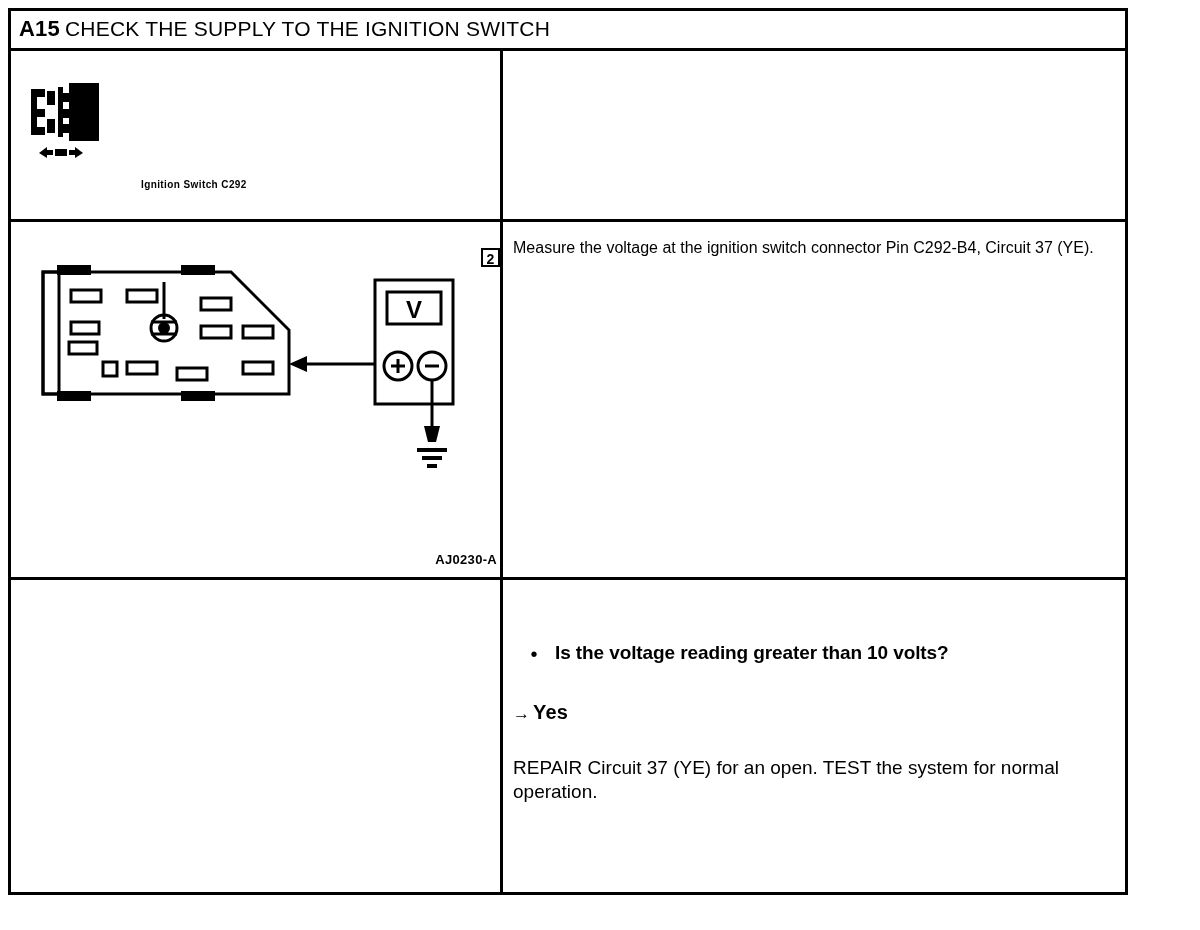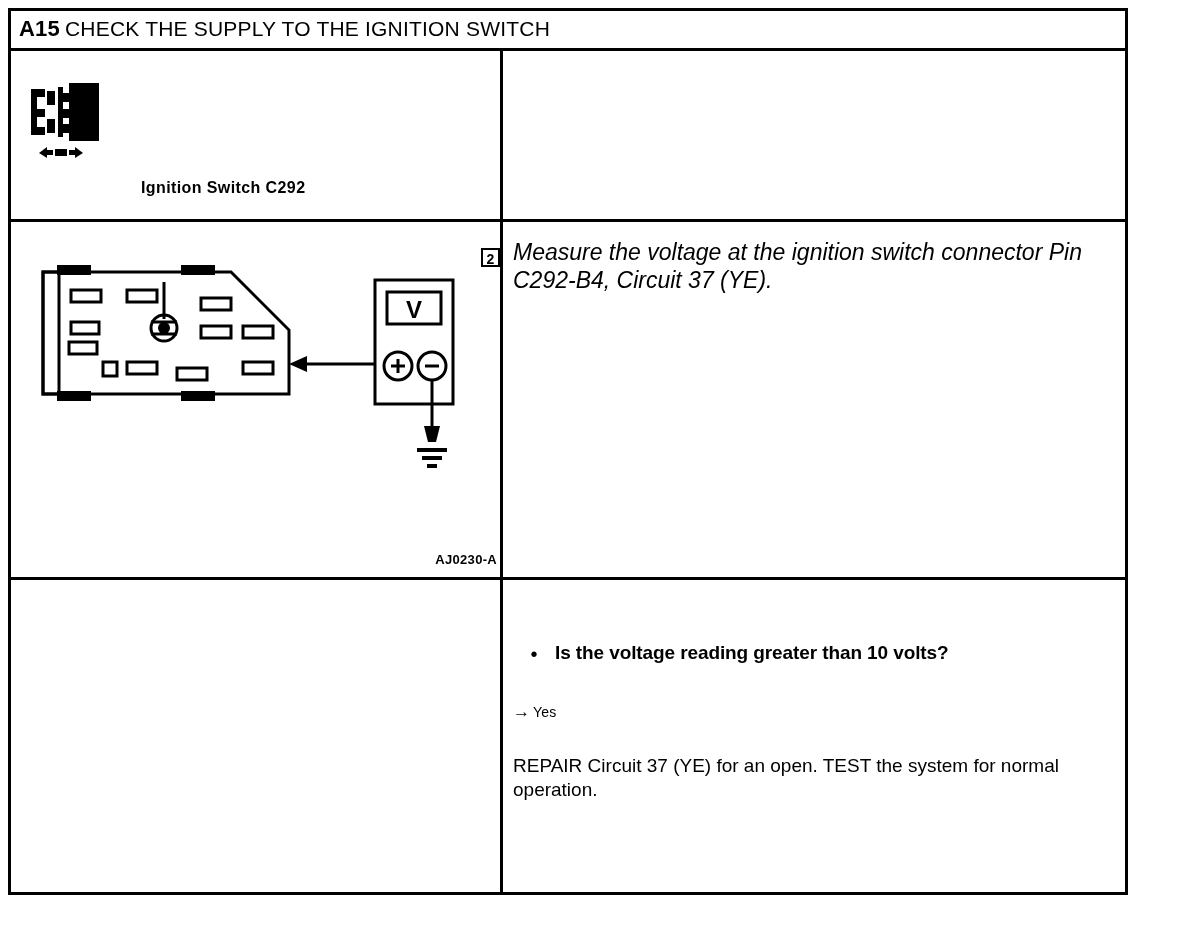--- a/index.html
+++ b/index.html
@@ -86,21 +86,21 @@
     position: absolute;
     left: 14px;
     top: 16px;
     width: 110px;
     height: 105px;
   }
   .conn-caption {
     position: absolute;
     left: 130px;
     top: 128px;
-    font-size: 16px;
+    font-size: 10px;
     font-weight: bold;
     letter-spacing: 0.4px;
   }
 
   
   .meter-art {
     position: absolute;
     left: 20px;
     top: 42px;
     width: 440px;
@@ -124,26 +124,25 @@
     height: 19px;
     border: 2px solid #000;
     font-size: 14px;
     font-weight: bold;
     line-height: 19px;
     text-align: center;
     box-sizing: border-box;
   }
   .instr-text {
     position: relative;
-    font-size: 23px;
+    font-size: 16px;
     line-height: 1.22;
     margin-left: 0px;
     margin-top: 6px;
     padding-right: 6px;
-    font-style: italic;
   }
 
   
   .question-block {
     margin-top: 52px;
     display: flex;
     align-items: flex-start;
   }
   .bullet {
     width: 42px;
@@ -157,22 +156,22 @@
     font-weight: bold;
     letter-spacing: -0.1px;
   }
 
   .branch {
     margin-top: 34px;
     font-size: 19px;
     line-height: 1.3;
   }
   .branch-label {
-    font-weight: normal;
-    font-size: 14px;
+    font-weight: bold;
+    font-size: 20px;
     letter-spacing: 0.2px;
   }
   .arrow {
     font-size: 17px;
     margin-right: 3px;
   }
   .branch-body {
     font-size: 19px;
     line-height: 1.28;
   }

